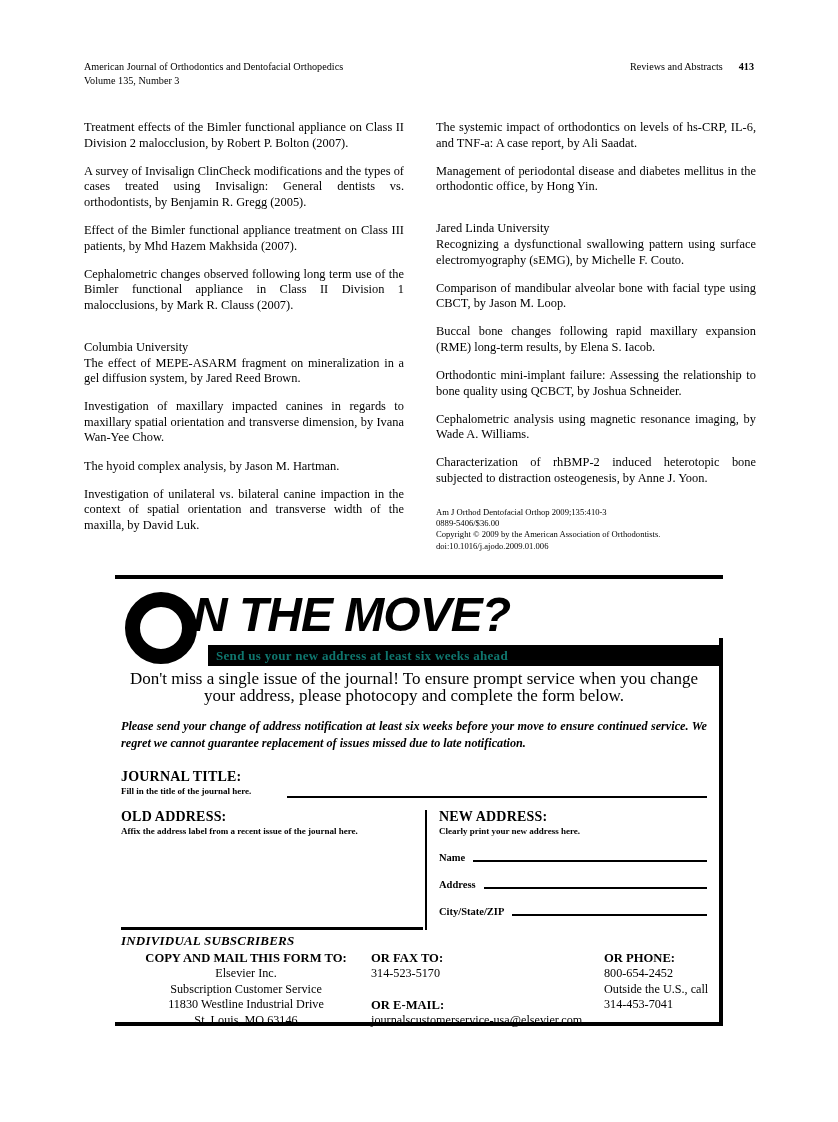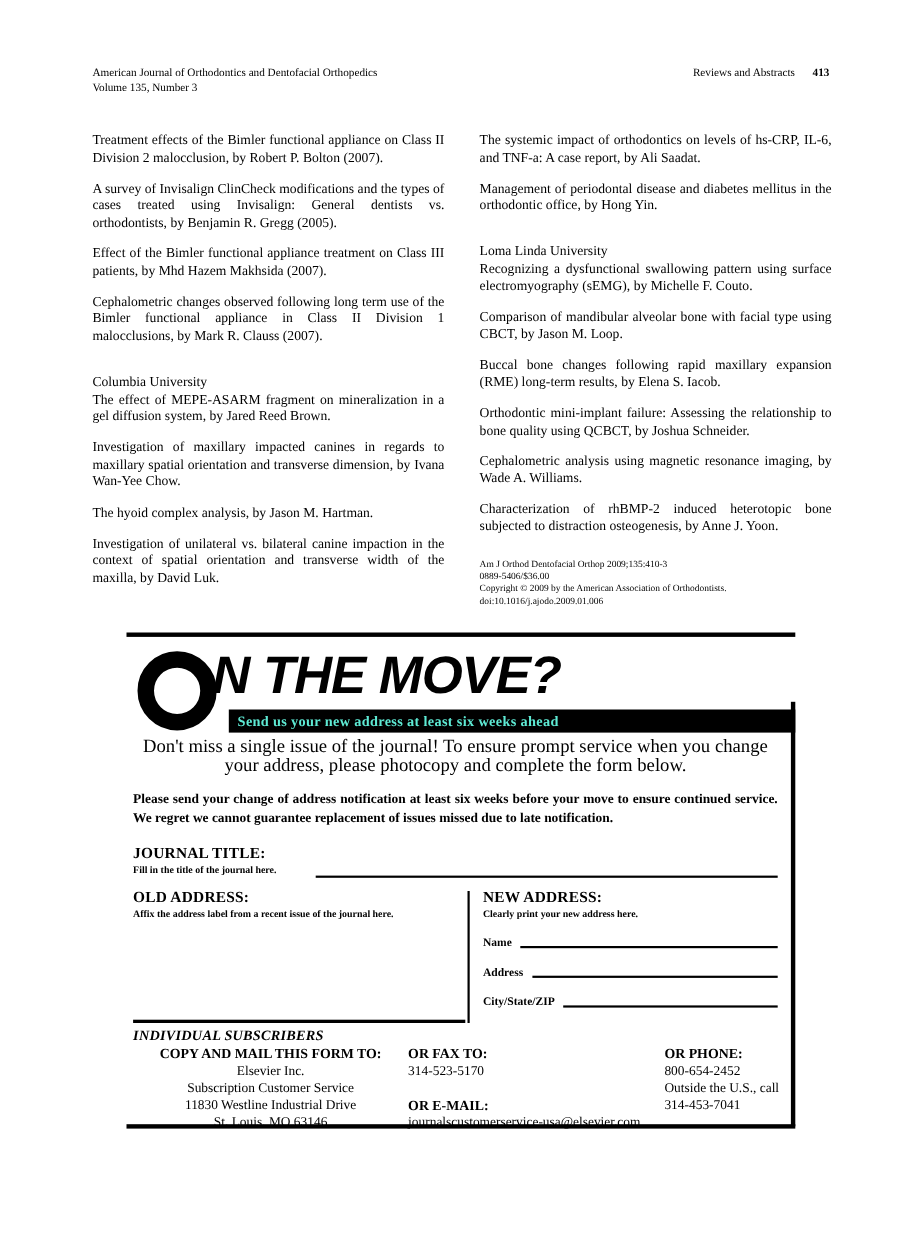--- a/index.html
+++ b/index.html
@@ -132,21 +132,21 @@
     line-height: 52px;
     white-space: nowrap;
   }
   .banner {
     position: absolute;
     left: 89px;
     top: 62px;
     width: 515px;
     height: 21px;
     background: #000;
-    color: #5eead4;
+    color: #0f766e;
     font-family: "Liberation Serif", "DejaVu Serif", serif;
     font-weight: bold;
     font-size: 13px;
     line-height: 21px;
     padding-left: 8px;
     box-sizing: border-box;
     white-space: nowrap;
     letter-spacing: 0.3px;
   }
 
@@ -156,20 +156,21 @@
     top: 96px;
     width: 586px;
   }
   .ad-para {
     font-size: 17px;
     line-height: 16.5px;
     margin: 0 0 14px 0;
     text-align: center;
   }
   .ad-para.italic {
+    font-style: italic;
     font-weight: bold;
     font-size: 12.2px;
     line-height: 17px;
     text-align: justify;
     margin-bottom: 16px;
   }
 
   .field-head {
     font-weight: bold;
     font-size: 14px;
@@ -311,21 +312,21 @@
     <p class="entry">Investigation of unilateral vs. bilateral canine impaction in the context of spatial orientation and transverse width of the maxilla, by David Luk.</p>
   </div>
 
   <div class="col">
     <p class="entry">The systemic impact of orthodontics on levels of hs-CRP, IL-6, and TNF-a: A case report, by Ali Saadat.</p>
     <p class="entry">Management of periodontal disease and diabetes mellitus in the orthodontic office, by Hong Yin.</p>
 
     <div class="gap-lg"></div>
 
     <div class="school-block">
-      <p class="school">Loma Linda University</p>
+      <p class="school">Jared Linda University</p>
       <p class="entry tight">Recognizing a dysfunctional swallowing pattern using surface electromyography (sEMG), by Michelle F. Couto.</p>
     </div>
     <p class="entry">Comparison of mandibular alveolar bone with facial type using CBCT, by Jason M. Loop.</p>
     <p class="entry">Buccal bone changes following rapid maxillary expansion (RME) long-term results, by Elena S. Iacob.</p>
     <p class="entry">Orthodontic mini-implant failure: Assessing the relationship to bone quality using QCBCT, by Joshua Schneider.</p>
     <p class="entry">Cephalometric analysis using magnetic resonance imaging, by Wade A. Williams.</p>
     <p class="entry">Characterization of rhBMP-2 induced heterotopic bone subjected to distraction osteogenesis, by Anne J. Yoon.</p>
 
     <div class="citation">
       <div>Am J Orthod Dentofacial Orthop 2009;135:410-3</div>

